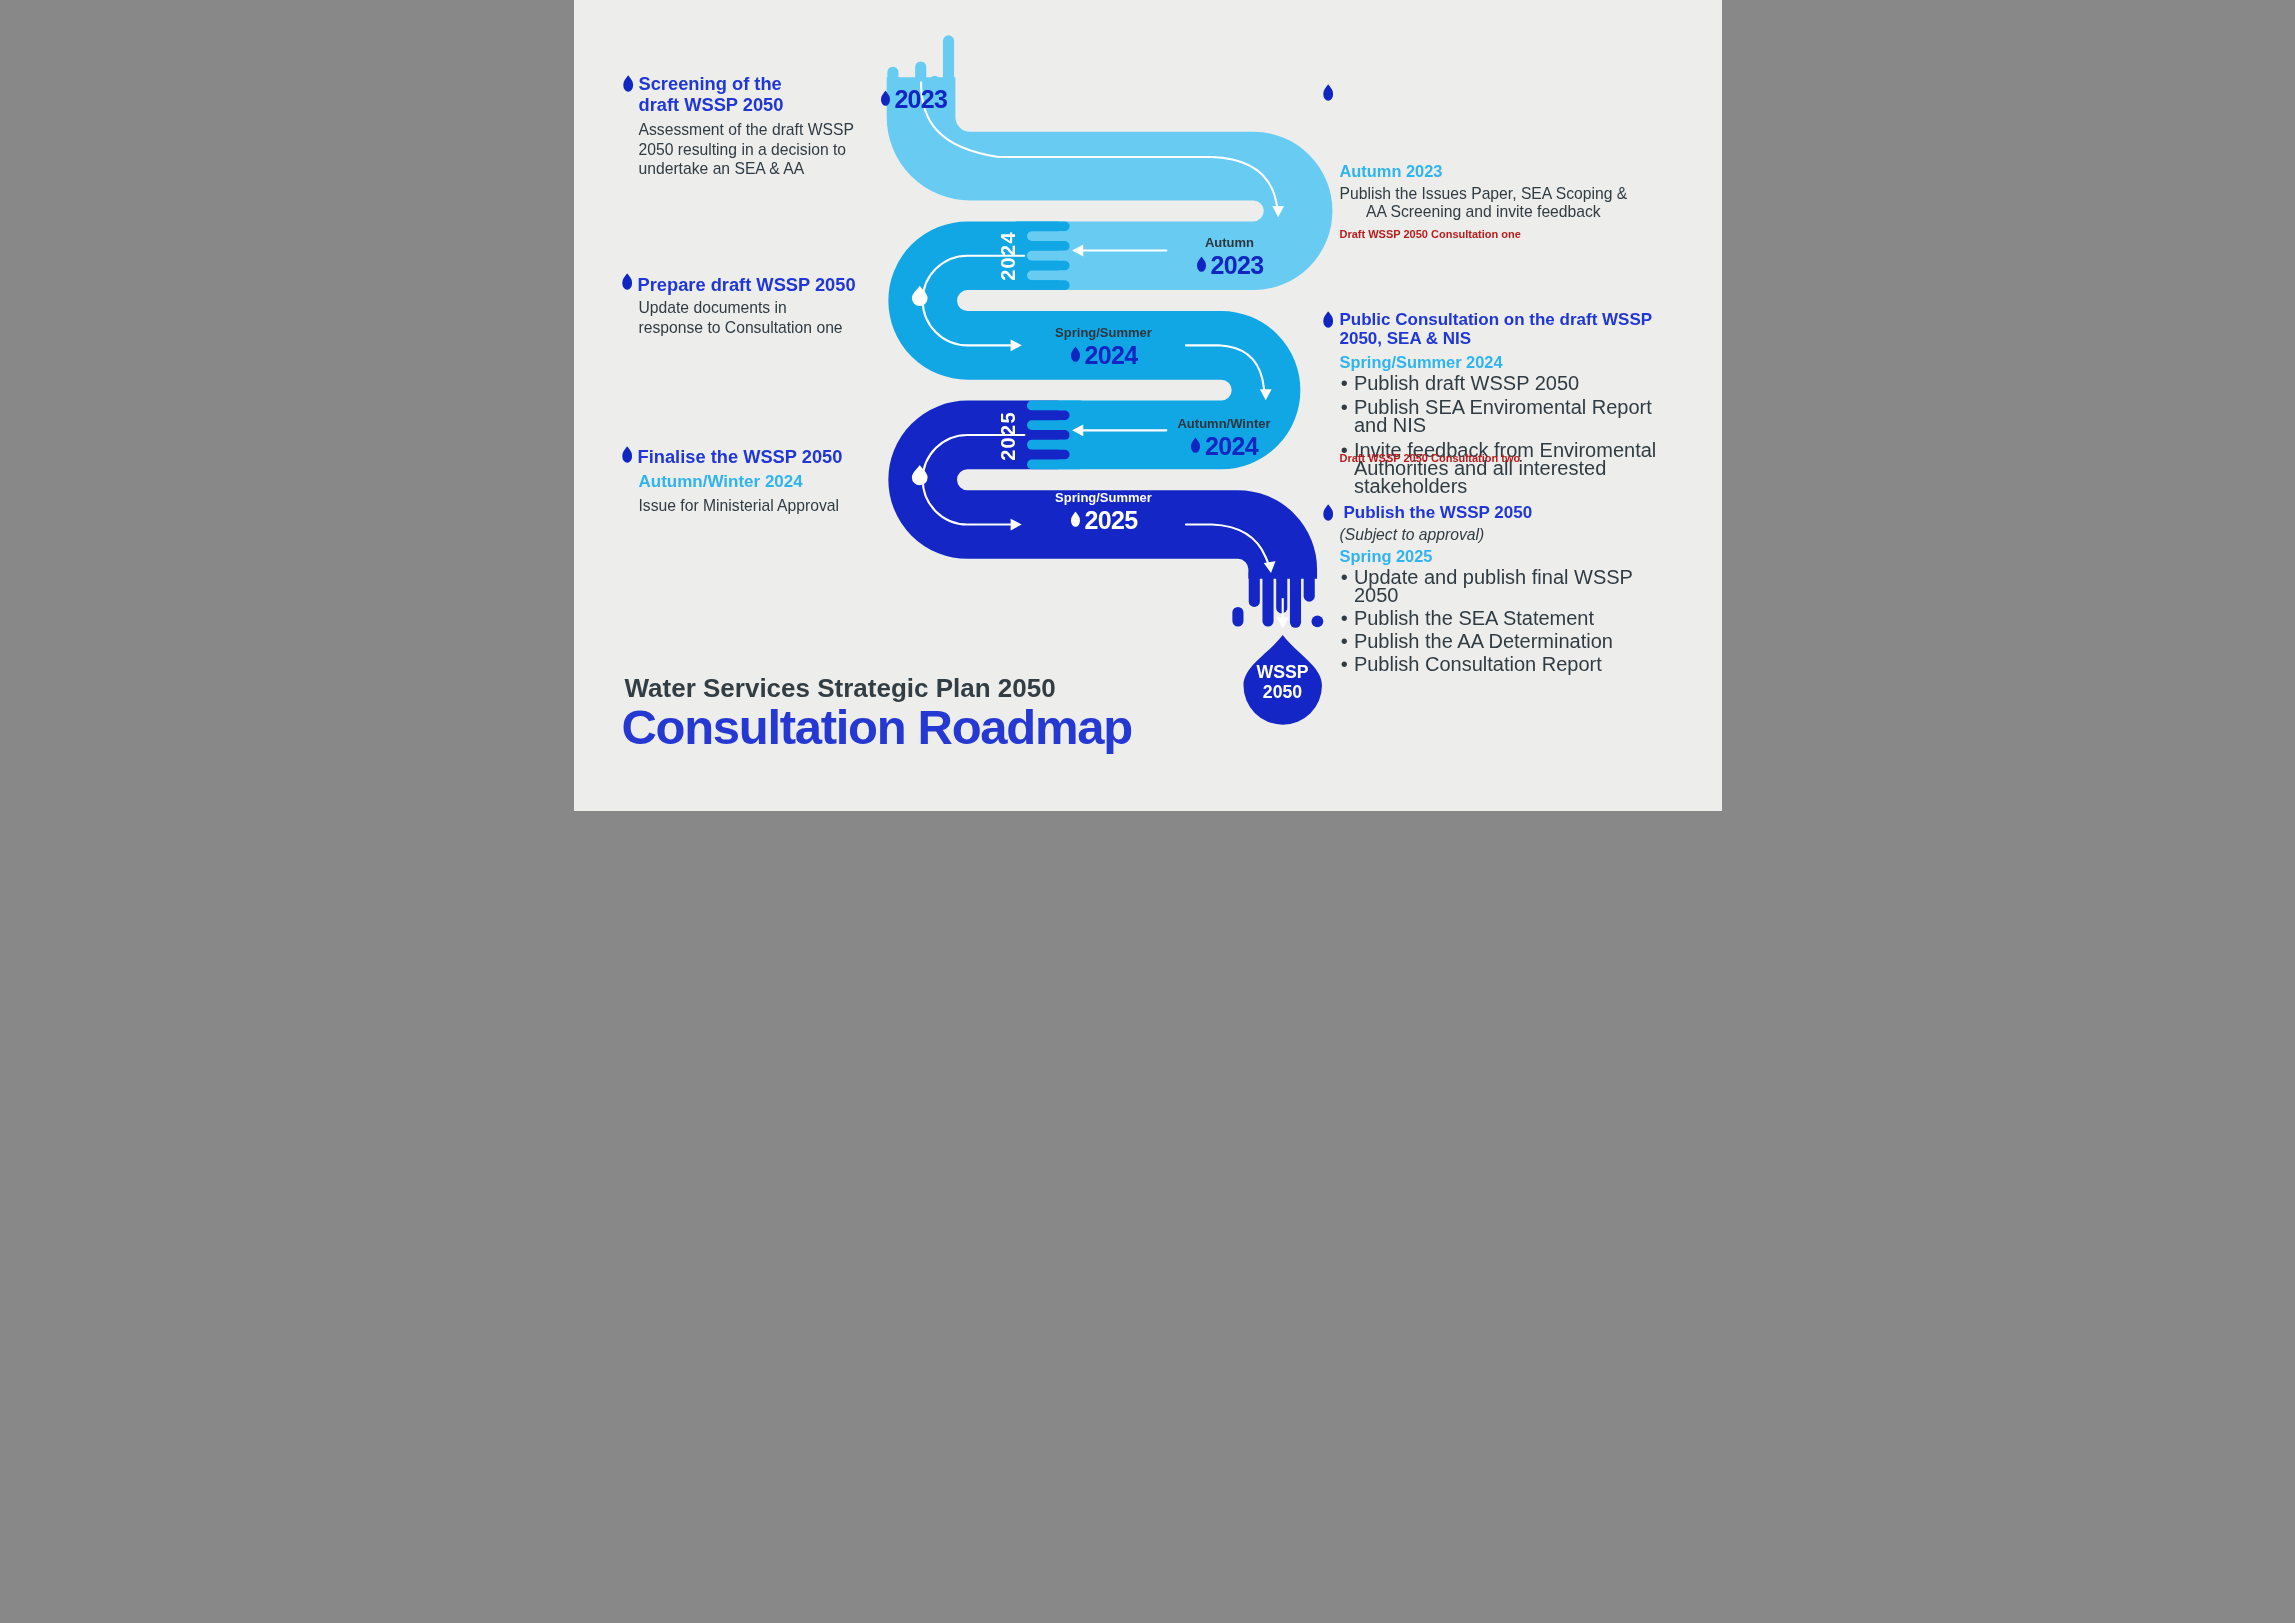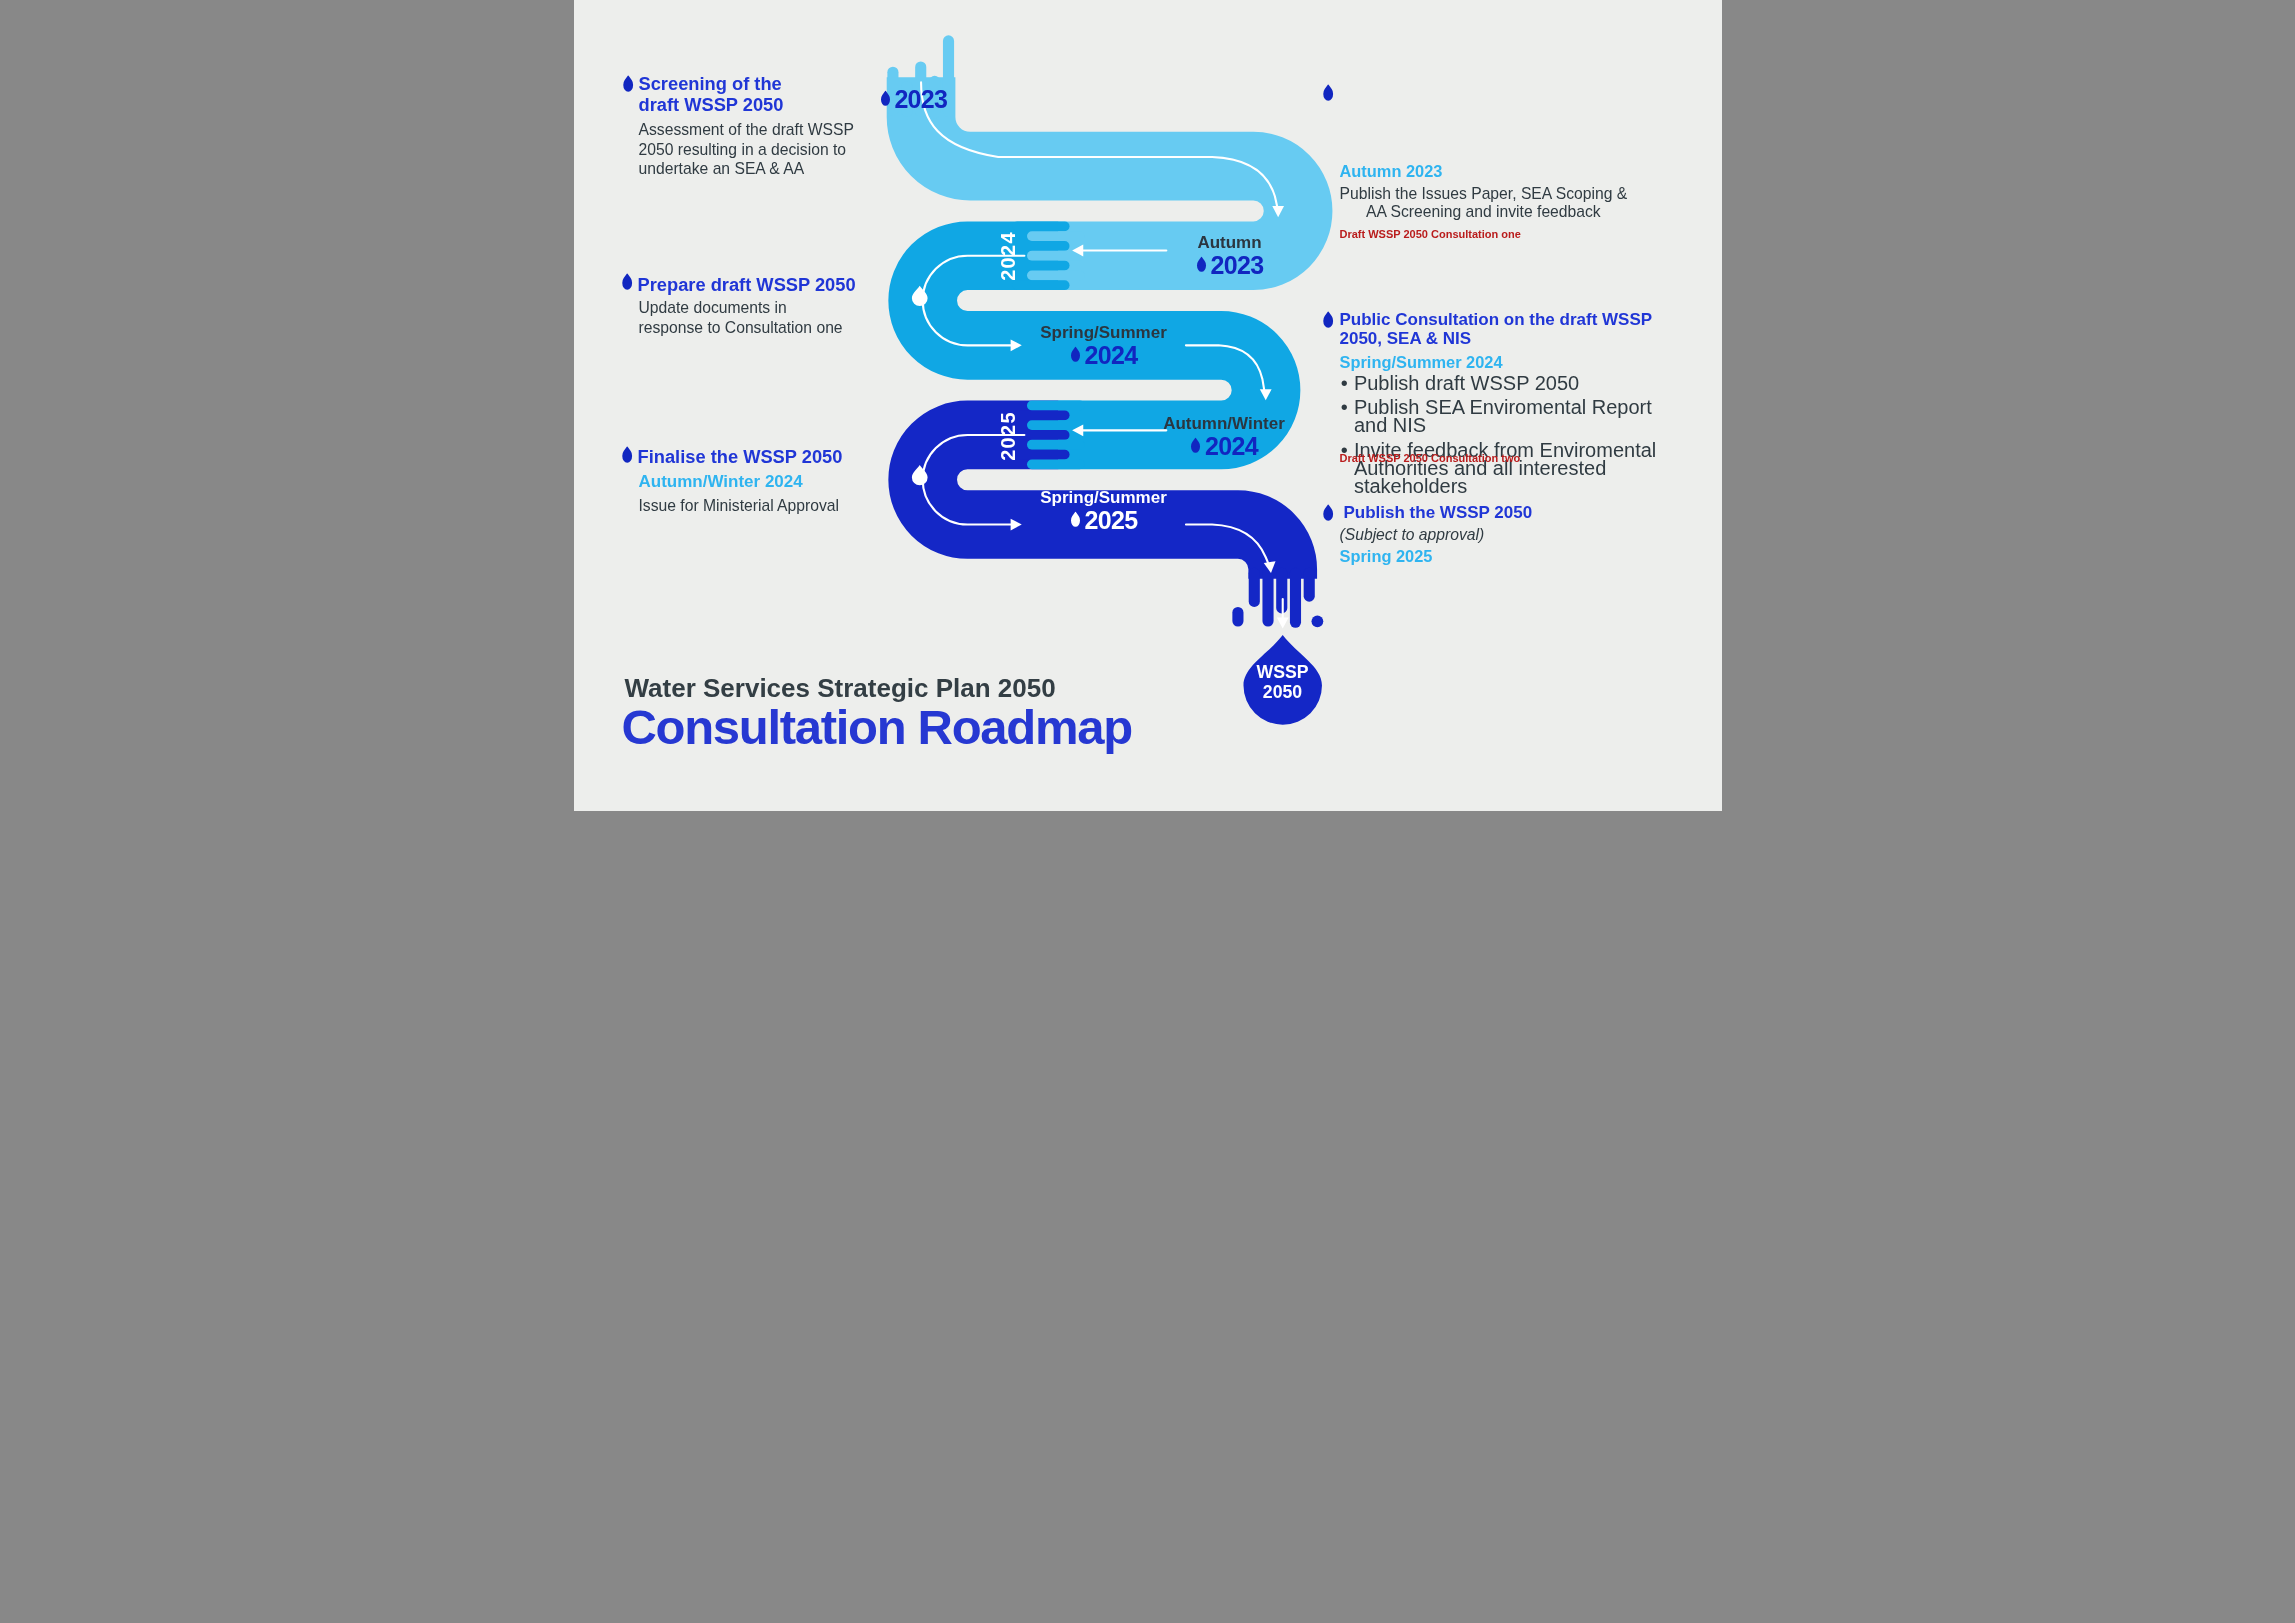--- a/index.html
+++ b/index.html
@@ -25,21 +25,21 @@
   .subnote{color:var(--body);font-size:15.7px;font-style:italic;}
   .bullet{position:relative;padding-left:14.4px;color:var(--body);font-size:20px;line-height:18.3px;margin-bottom:5.9px;}
   .bullet::before{content:"\2022";position:absolute;left:1.3px;top:0;color:var(--body);}
   
   .drop{display:inline-block;background:var(--year);border-radius:6% 50% 50% 50%;}
   .drop.heading-drop{width:12.4px;height:12.4px;transform:scale(.82,1.15) rotate(45deg);}
   .drop.year-drop{width:11px;height:11px;margin-right:3.9px;transform:scale(.82,1.15) rotate(45deg);}
   .drop.white{background:#fff;}
   
   .path-label{text-align:center;}
-  .path-label .season{color:#2B3640;font-size:17px;font-weight:700;line-height:19px;}
+  .path-label .season{color:#2B3640;font-size:13px;font-weight:700;line-height:19px;}
   .path-label .year{color:var(--year);font-size:25px;font-weight:800;line-height:26px;letter-spacing:-0.7px;display:flex;align-items:center;justify-content:center;}
   .path-label.on-dark .season,.path-label.on-dark .year{color:#fff;}
   .vyear{color:#fff;font-size:20px;font-weight:800;letter-spacing:1.3px;transform:translate(-50%,-50%) rotate(-90deg);transform-origin:center;}
   .start-year{display:flex;align-items:center;color:var(--year);font-size:25px;font-weight:800;letter-spacing:-0.7px;}
   .wssp-label{color:#fff;font-size:17.7px;font-weight:700;line-height:19.6px;text-align:center;transform:translate(-50%,-50%);}
   .title1{color:var(--titleDark);font-size:26px;font-weight:700;}
   .title2{color:var(--titleBlue);font-size:49px;font-weight:800;letter-spacing:-1.3px;}
 </style>
 </head>
 <body>
@@ -199,15 +199,21 @@
     <div class="bullet pre">Publish SEA Enviromental Report and NIS</div>
     <div class="bullet pre">Invite feedback from Enviromental
 Authorities and all interested stakeholders</div>
   </div>
   <div class="abs note-txt" style="left:766px;top:452px;">Draft WSSP 2050 Consultation two</div>
 
   <span class="abs drop heading-drop" style="left:748px;top:508px;"></span>
   <div class="abs h-blue sm" style="left:770px;top:503px;">Publish the WSSP 2050</div>
   <div class="abs subnote" style="left:766px;top:526px;">(Subject to approval)</div>
   <div class="abs season-accent" style="left:766px;top:547px;">Spring 2025</div>
+  <div class="abs" style="left:766px;top:568px;width:340px;">
+    <div class="bullet" style="margin-bottom:4.6px;">Update and publish final WSSP 2050</div>
+    <div class="bullet" style="margin-bottom:4.6px;">Publish the SEA Statement</div>
+    <div class="bullet" style="margin-bottom:4.6px;">Publish the AA Determination</div>
+    <div class="bullet" style="margin-bottom:4.6px;">Publish Consultation Report</div>
+  </div>
 
 </div>
 
 
 </body></html>

